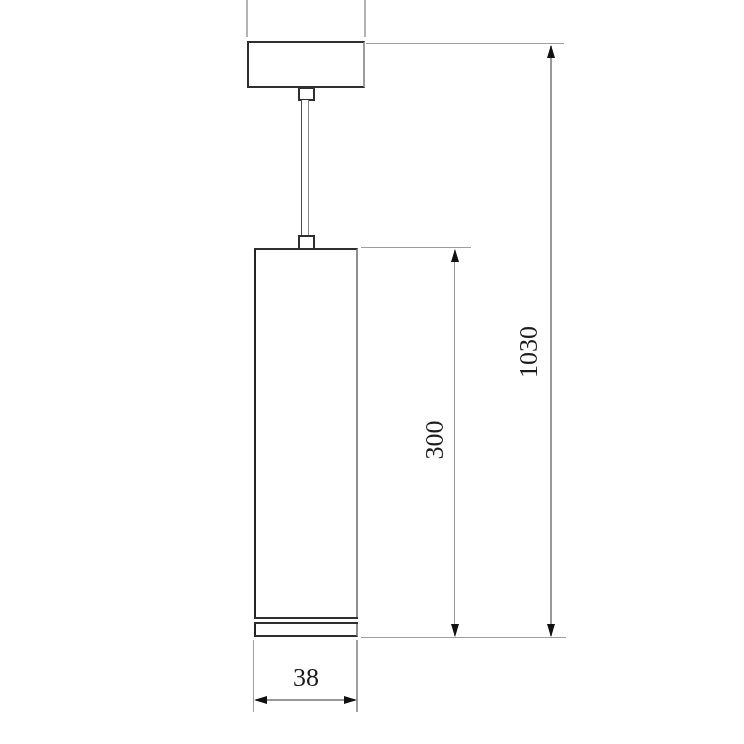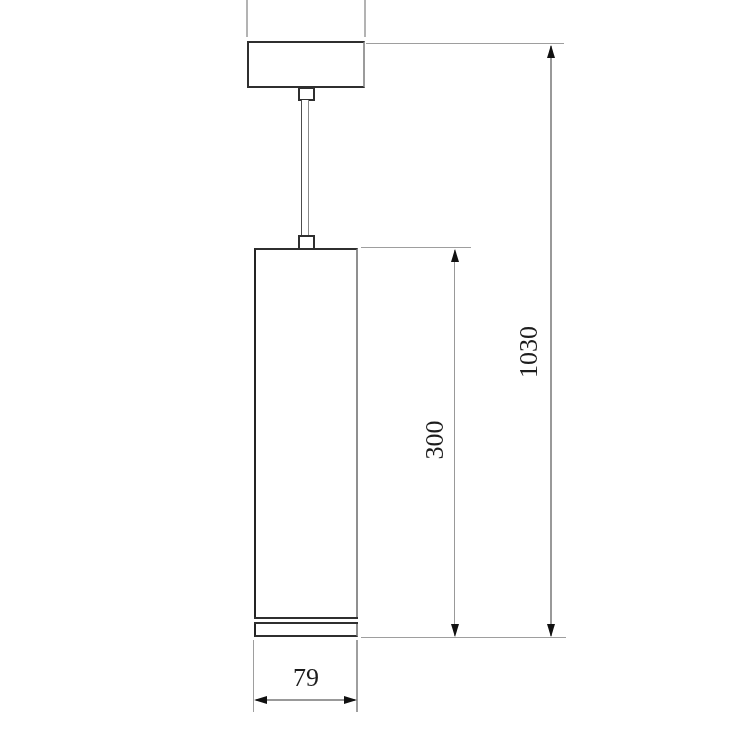--- a/index.html
+++ b/index.html
@@ -131,15 +131,15 @@
   <div class="abs dim-label vertical" style="left:528.5px; top:351.5px;">1030</div>
 
   <div class="abs dim-v" style="left:453.8px; top:250px; height:386px;"></div>
   <div class="abs arr up" style="left:450.5px; top:248.5px;"></div>
   <div class="abs arr down" style="left:450.5px; top:624px;"></div>
   <div class="abs dim-label vertical" style="left:435px; top:440px;">300</div>
 
   <div class="abs dim-h" style="left:256px; top:699.2px; width:99px;"></div>
   <div class="abs arr left" style="left:254px; top:696px;"></div>
   <div class="abs arr right" style="left:344px; top:696px;"></div>
-  <div class="abs dim-label" style="left:306px; top:678px;">79</div>
+  <div class="abs dim-label" style="left:306px; top:678px;">38</div>
 
 </div>
 
 </body></html>

